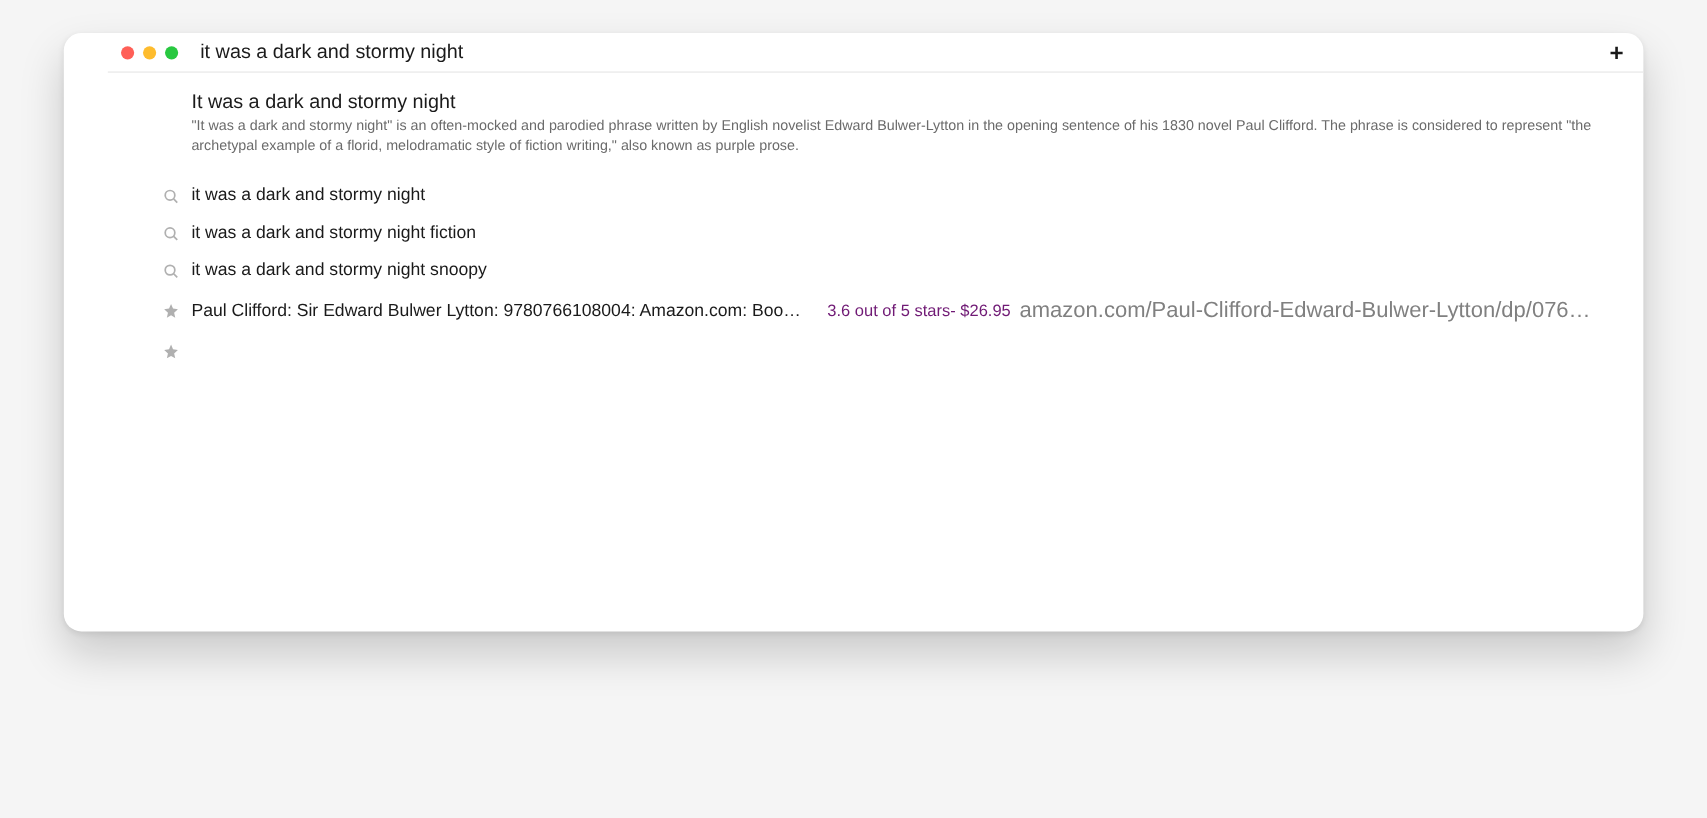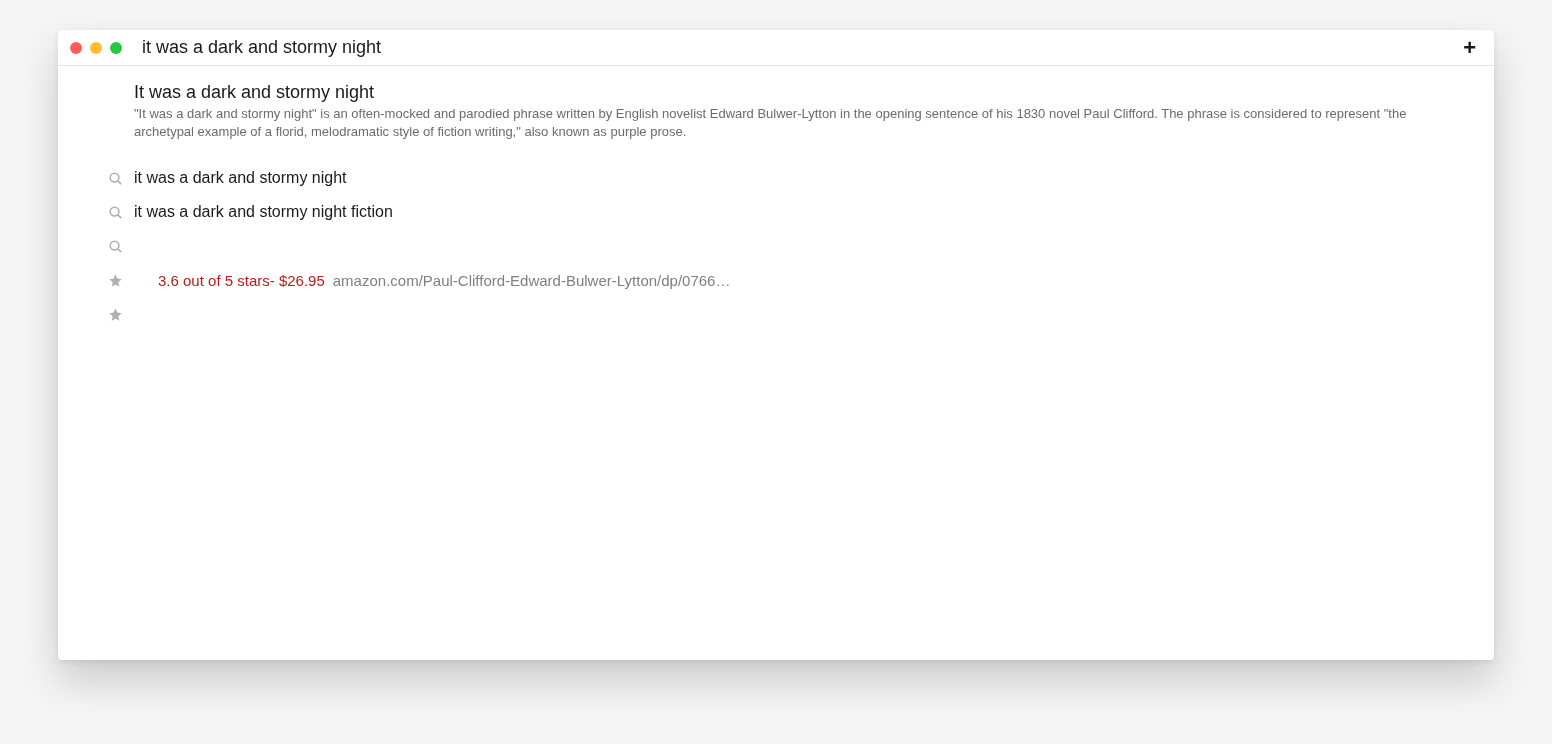--- a/index.html
+++ b/index.html
@@ -11,27 +11,28 @@
     body {
       font-family: -apple-system, BlinkMacSystemFont, "Helvetica Neue", sans-serif;
       background: #f5f5f5;
       width: 1552px;
       height: 744px;
       padding: 30px 58px;
     }
 
     .window {
       width: 100%;
-      height: 630px;
+      height: 544px;
       background: #ffffff;
-      border-radius: 4px;
+      border-radius: 16px;
       box-shadow: 0 20px 40px rgba(0,0,0,0.18), 0 2px 6px rgba(0,0,0,0.08);
       overflow: hidden;
       display: flex;
       flex-direction: column;
+      padding-left: 40px;
     }
 
     .titlebar {
       height: 36px;
       border-bottom: 1px solid #e5e5e5;
       display: flex;
       align-items: center;
       padding: 0 12px;
       position: relative;
     }
@@ -117,31 +118,31 @@
     }
 
     .row-text-primary {
       color: #1a1a1a;
       white-space: nowrap;
       overflow: hidden;
       text-overflow: ellipsis;
     }
 
     .row-text-meta {
-      color: #b91c1c;
+      color: #701a75;
       font-size: 15px;
       margin-left: 24px;
       white-space: nowrap;
       overflow: hidden;
       text-overflow: ellipsis;
     }
 
     .row-text-url {
       color: #808080;
-      font-size: 15px;
+      font-size: 20px;
       margin-left: 24px;
       white-space: nowrap;
       overflow: hidden;
       text-overflow: ellipsis;
     }
 
     .row-text-primary.limited {
       max-width: 580px;
     }
 
@@ -203,28 +204,30 @@
         <span class="row-text-primary">it was a dark and stormy night fiction</span>
       </div>
 
       <div class="row">
         <span class="row-icon">
           <svg width="15" height="15" viewBox="0 0 24 24" fill="none" stroke="currentColor" stroke-width="2.5">
               <circle cx="10.5" cy="10.5" r="7"></circle>
               <line x1="21" y1="21" x2="15.8" y2="15.8"></line>
             </svg>
         </span>
+        <span class="row-text-primary">it was a dark and stormy night snoopy</span>
       </div>
 
       <div class="row">
         <span class="row-icon">
           <svg width="15" height="15" viewBox="0 0 24 24" fill="currentColor">
               <path d="M12 2l2.9 6.9L22 9.8l-5.5 5 1.6 7.2L12 18.5 5.9 22l1.6-7.2L2 9.8l7.1-0.9L12 2z"></path>
             </svg>
         </span>
+        <span class="row-text-primary limited">Paul Clifford: Sir Edward Bulwer Lytton: 9780766108004: Amazon.com: Boo…</span>
         <span class="row-text-meta limited">3.6 out of 5 stars- $26.95</span>
         <span class="row-text-url trail">amazon.com/Paul-Clifford-Edward-Bulwer-Lytton/dp/0766…</span>
       </div>
 
       <div class="row">
         <span class="row-icon">
           <svg width="15" height="15" viewBox="0 0 24 24" fill="currentColor">
               <path d="M12 2l2.9 6.9L22 9.8l-5.5 5 1.6 7.2L12 18.5 5.9 22l1.6-7.2L2 9.8l7.1-0.9L12 2z"></path>
             </svg>
         </span>

